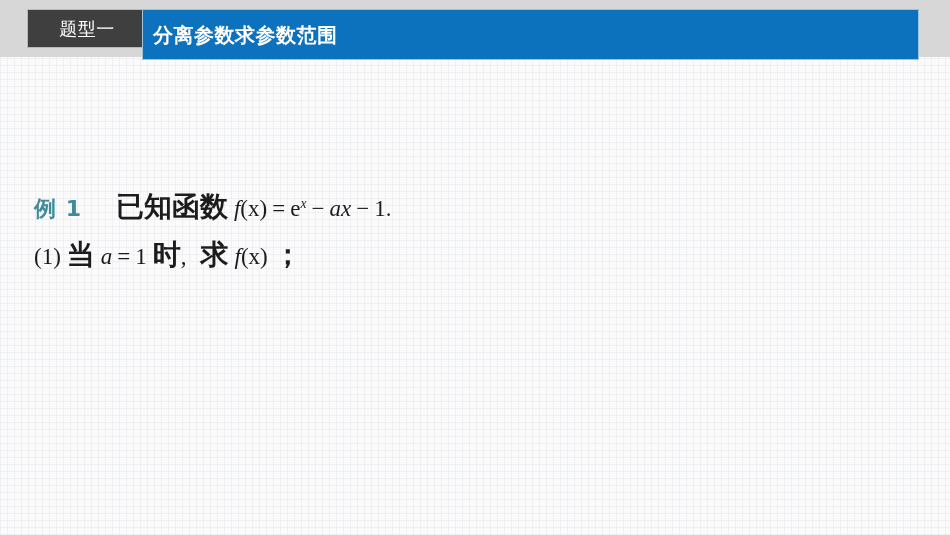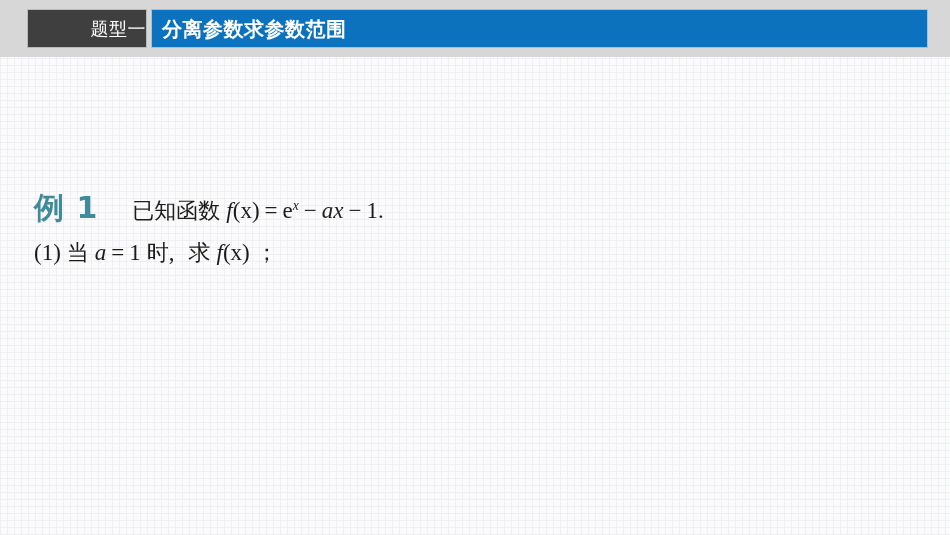--- a/index.html
+++ b/index.html
@@ -39,37 +39,37 @@
     position: absolute;
     left: 27px;
     top: 9px;
     width: 120px;
     height: 39px;
     background: #3f3f3f;
     border: 1px solid #b9b9b9;
     box-sizing: border-box;
     display: flex;
     align-items: center;
-    justify-content: flex-end;
+    justify-content: center;
   }
   #header-tag .tag-text {
     color: #ffffff;
     font-family: "DejaVu Sans", "Liberation Sans", sans-serif;
     font-size: 18px;
     letter-spacing: 0.5px;
     line-height: 1;
     white-space: nowrap;
   }
 
   #header-banner {
     position: absolute;
-    left: 151px;
+    left: 142px;
     top: 9px;
     width: 777px;
-    height: 39px;
+    height: 51px;
     background: #0c72bd;
     border: 1px solid #9fc4de;
     box-sizing: border-box;
     display: flex;
     align-items: center;
   }
   #header-banner .banner-text {
     color: #ffffff;
     font-family: "DejaVu Sans", "Liberation Sans", sans-serif;
     font-size: 20px;
@@ -100,21 +100,21 @@
   #example-line {
     left: 34px;
     top: 136px;
     display: flex;
     align-items: baseline;
   }
   #example-label {
     color: #3f8b99;
     font-family: "DejaVu Sans", "Liberation Sans", sans-serif;
     font-weight: bold;
-    font-size: 30px;
+    font-size: 22px;
     letter-spacing: 1px;
   }
   #example-stem {
     margin-left: 34px;
     font-family: "DejaVu Sans", "Liberation Sans", sans-serif;
     font-size: 22px;
     color: #1c1c1c;
   }
   .math {
     font-family: "Liberation Serif", "DejaVu Serif", serif;
@@ -142,22 +142,23 @@
     top: 184px;
     display: flex;
     align-items: baseline;
   }
   #sub1-num {
     font-family: "Liberation Serif", "DejaVu Serif", serif;
     font-size: 23px;
   }
   .cn {
     font-family: "DejaVu Sans", "Liberation Sans", sans-serif;
-    font-size: 22px;
+    font-size: 28px;
     color: #1c1c1c;
+    font-weight: bold;
   }
   .gap-sm { display: inline-block; width: 6px; }
   .gap-md { display: inline-block; width: 14px; }
 </style>
 </head>
 <body>
 
 <div id="slide">
 
   <div id="header-strip">

